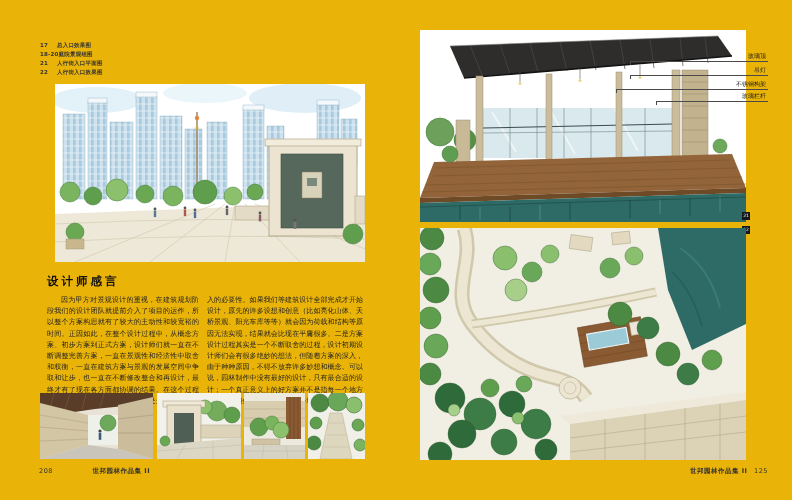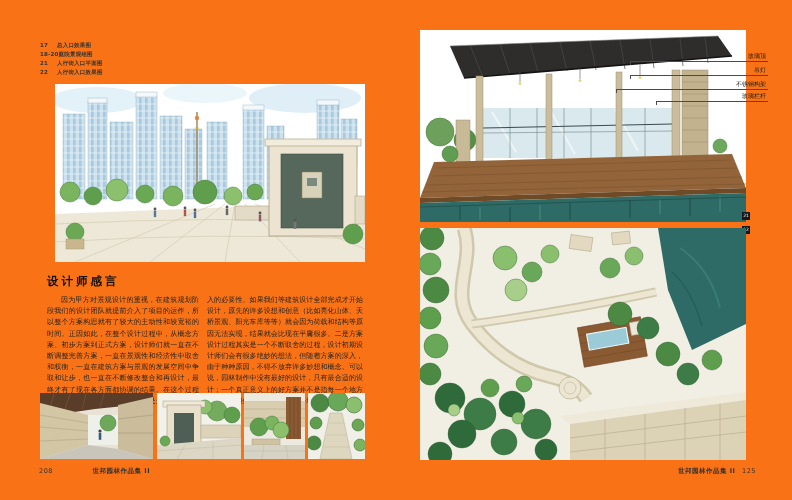--- a/index.html
+++ b/index.html
@@ -1,39 +1,39 @@
 <!DOCTYPE html>
 <html><head>
 <meta charset="utf-8">
 <style>
   * { margin:0; padding:0; box-sizing:border-box; }
   html,body { background:#ffffff; }
   body { font-family:"DejaVu Sans", sans-serif; color:#222; }
-  #spread { position:relative; width:792px; height:500px; background:#f97316; overflow:hidden; }
+  #spread { position:relative; width:792px; height:500px; background:#eab308; overflow:hidden; }
 
   
   .figure-list { position:absolute; left:40px; top:41px; font-size:5.5px; line-height:9px; color:#333; letter-spacing:0.2px; }
   .figure-list .row { white-space:nowrap; }
   .figure-list .num { display:inline-block; min-width:17px; font-weight:bold; }
   .figure-list .lbl { font-weight:bold; }
 
   .main-rendering { position:absolute; left:55px; top:84px; width:310px; height:178px; }
 
   .section-title { position:absolute; left:47px; top:274px; font-size:11.5px; font-weight:bold; letter-spacing:3px; color:#111; }
 
   .essay { position:absolute; top:295px; font-size:7px; line-height:11.2px; text-align:justify; color:#222; }
   .essay.col1 { left:47px; width:152px; text-indent:2em; }
   .essay.col2 { left:207px; width:156px; }
 
   .thumb-row { position:absolute; left:40px; top:393px; height:66px; }
   .thumb { position:absolute; top:0; height:66px; }
 
   .footer { position:absolute; top:467px; font-size:6.5px; color:#333; letter-spacing:0.5px; }
   .footer-left { left:35px; }
-  .footer-right { right:32px; text-align:right; }
+  .footer-right { right:20px; text-align:right; }
   .footer .pagenum { margin:0 4px; }
   .footer .booktitle { font-weight:bold;padding-left:33px; }
 
   
   .pavilion-rendering { position:absolute; left:420px; top:30px; width:326px; height:192px; }
   .plan-rendering { position:absolute; left:420px; top:228px; width:326px; height:232px; }
 
   .callout { position:absolute; right:24px; border-bottom:0.8px solid #4a4a4a; text-align:right; font-size:6px; line-height:8px; padding:0 2px 1px 0; color:#1a1a1a; white-space:nowrap; }
   .callout::before { content:""; position:absolute; left:0; bottom:-4px; height:4px; border-left:0.8px solid #4a4a4a; }
 

